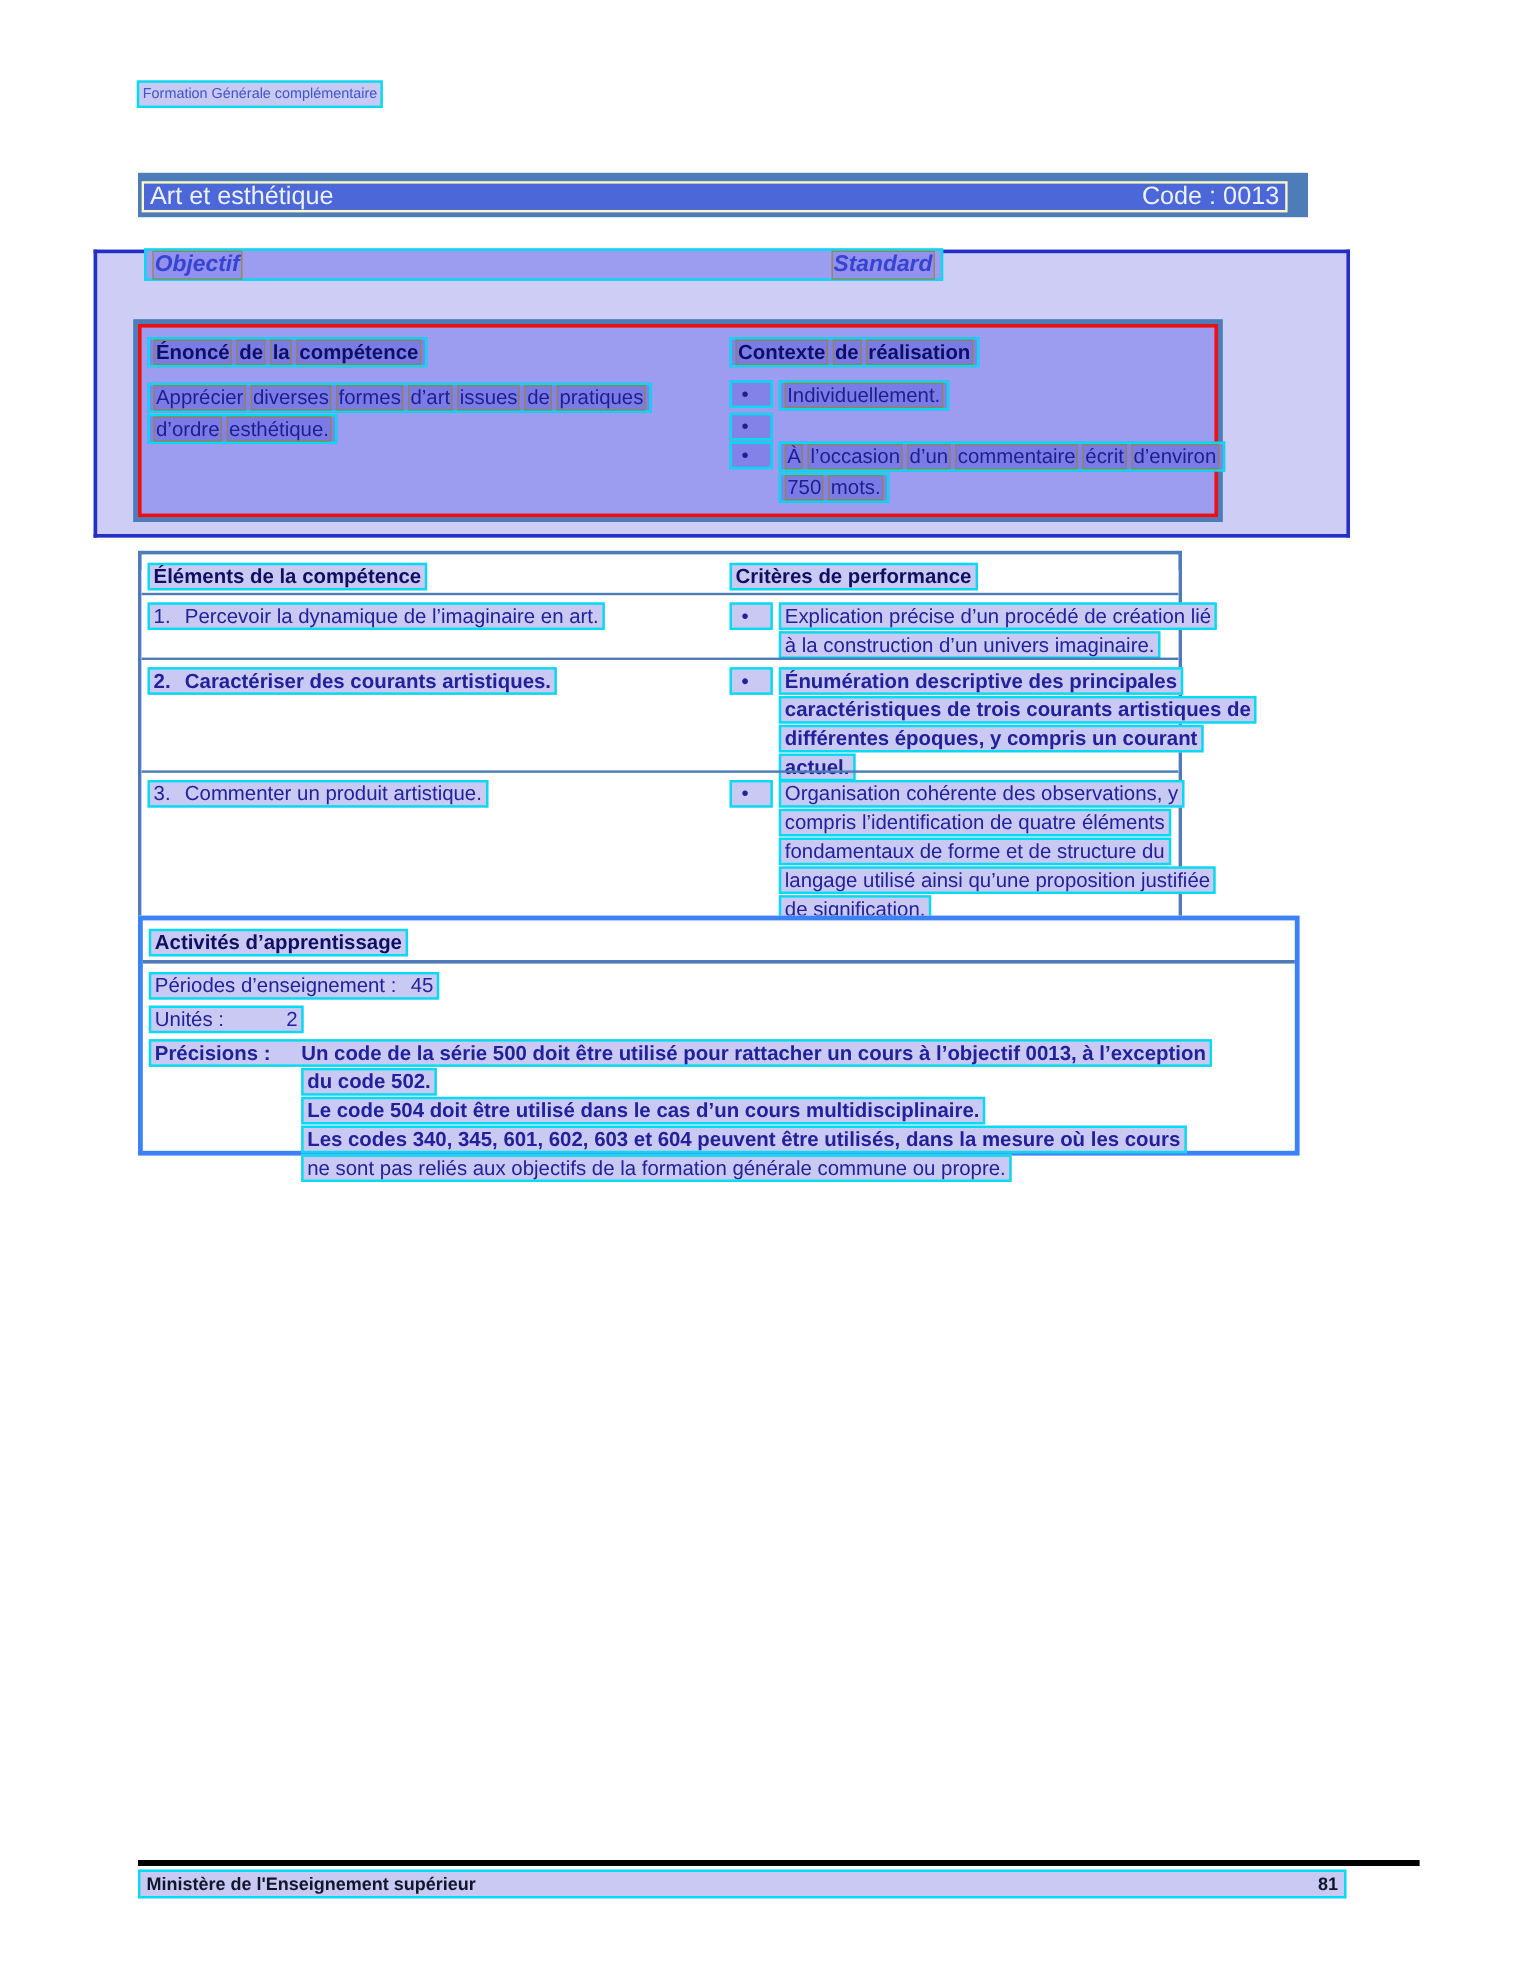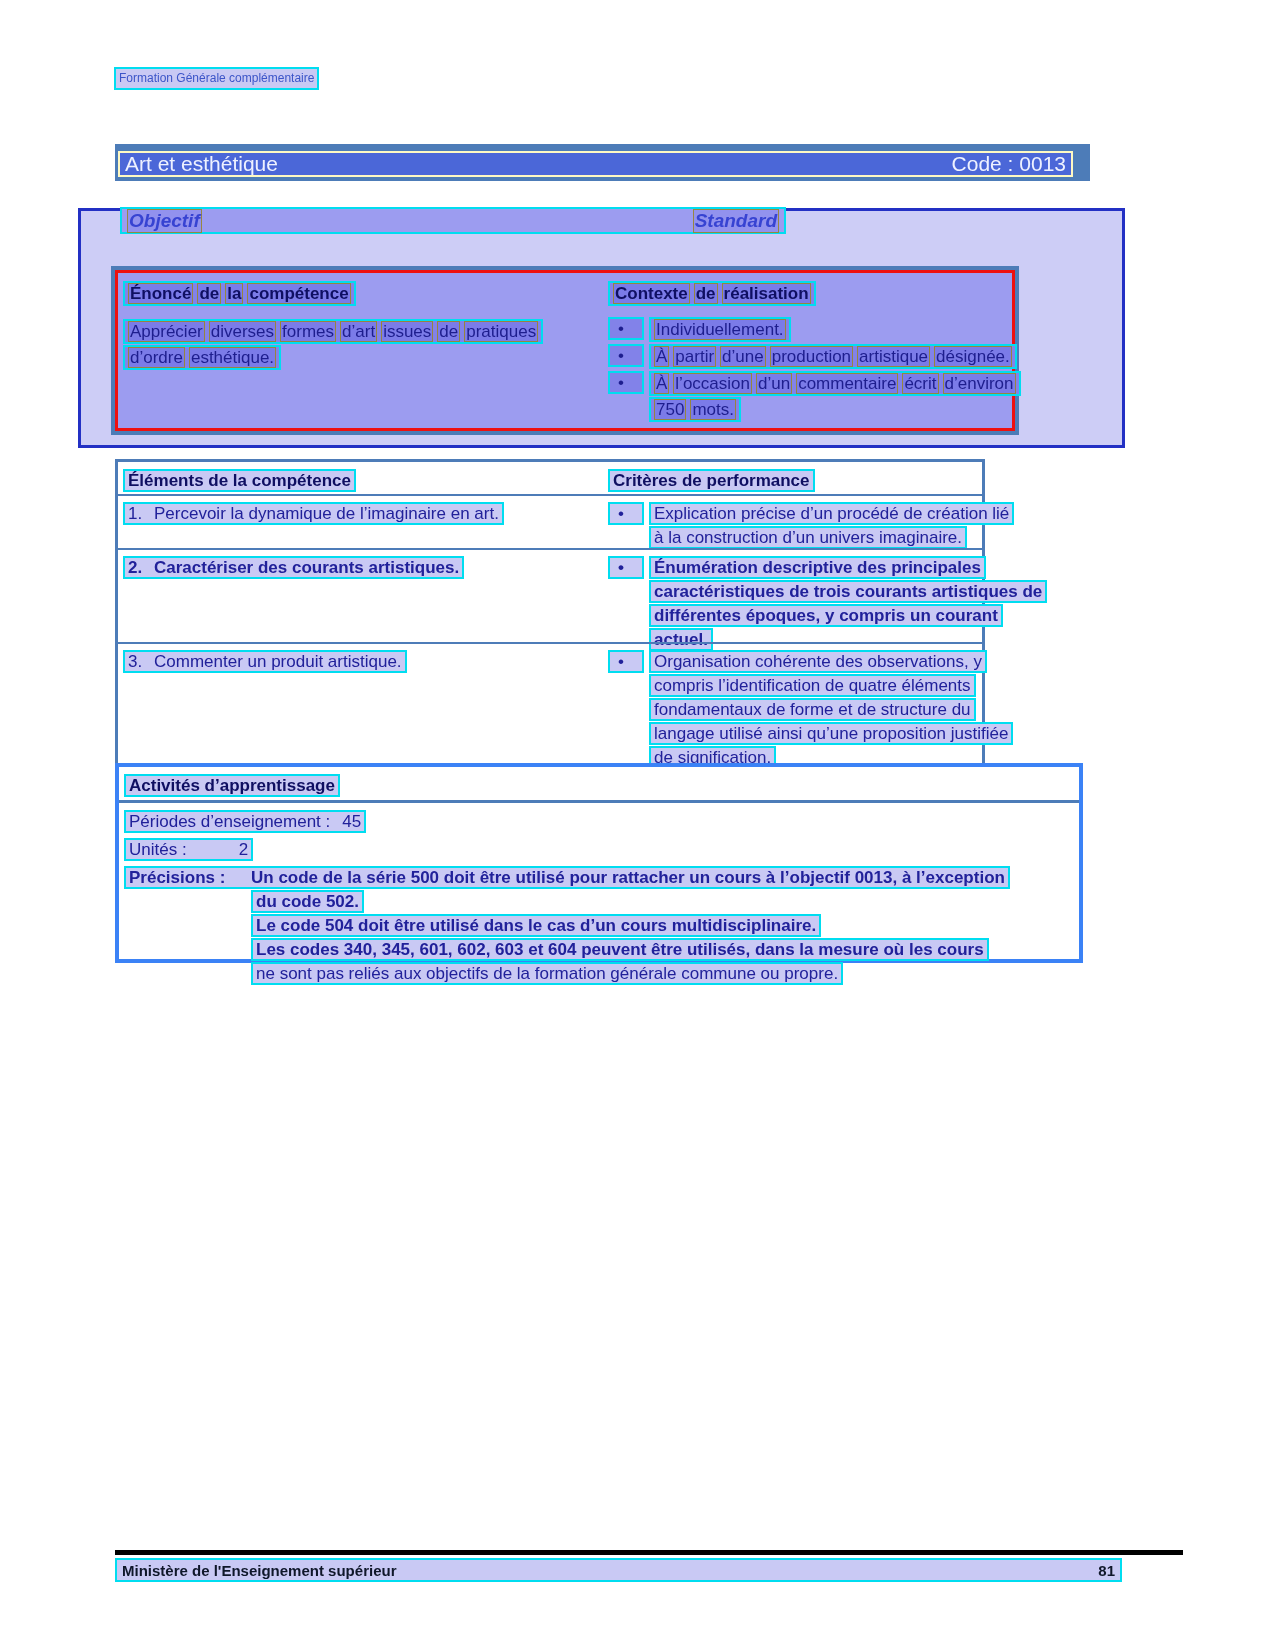--- a/index.html
+++ b/index.html
@@ -169,23 +169,20 @@
 
     <div class="abs" style="left:490px; top:44px;">
       <div class="bullet-row">
         <span class="hl purple bullet-box">•</span>
         <span class="stack">
           <span class="hl purple wordize"><span class="w">Individuellement.</span></span>
         </span>
       </div>
       <div class="bullet-row">
         <span class="hl purple bullet-box">•</span>
-        <span class="stack">
-          <span class="hl purple wordize"><span class="w">À</span><span class="w">partir</span><span class="w">d’une</span><span class="w">production</span><span class="w">artistique</span><span class="w">désignée.</span></span>
-        </span>
       </div>
       <div class="bullet-row">
         <span class="hl purple bullet-box">•</span>
         <span class="stack">
           <span class="hl purple wordize"><span class="w">À</span><span class="w">l’occasion</span><span class="w">d’un</span><span class="w">commentaire</span><span class="w">écrit</span><span class="w">d’environ</span></span><br>
           <span class="hl purple wordize"><span class="w">750</span><span class="w">mots.</span></span>
         </span>
       </div>
     </div>
   </div>

